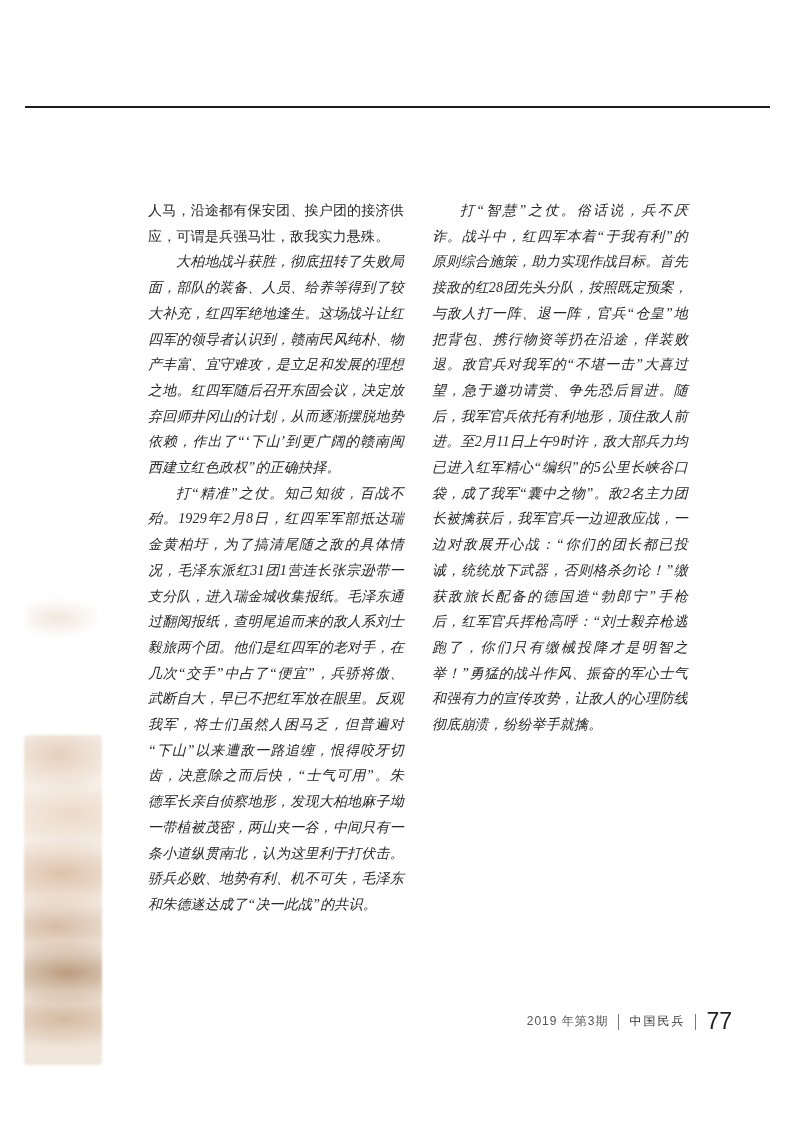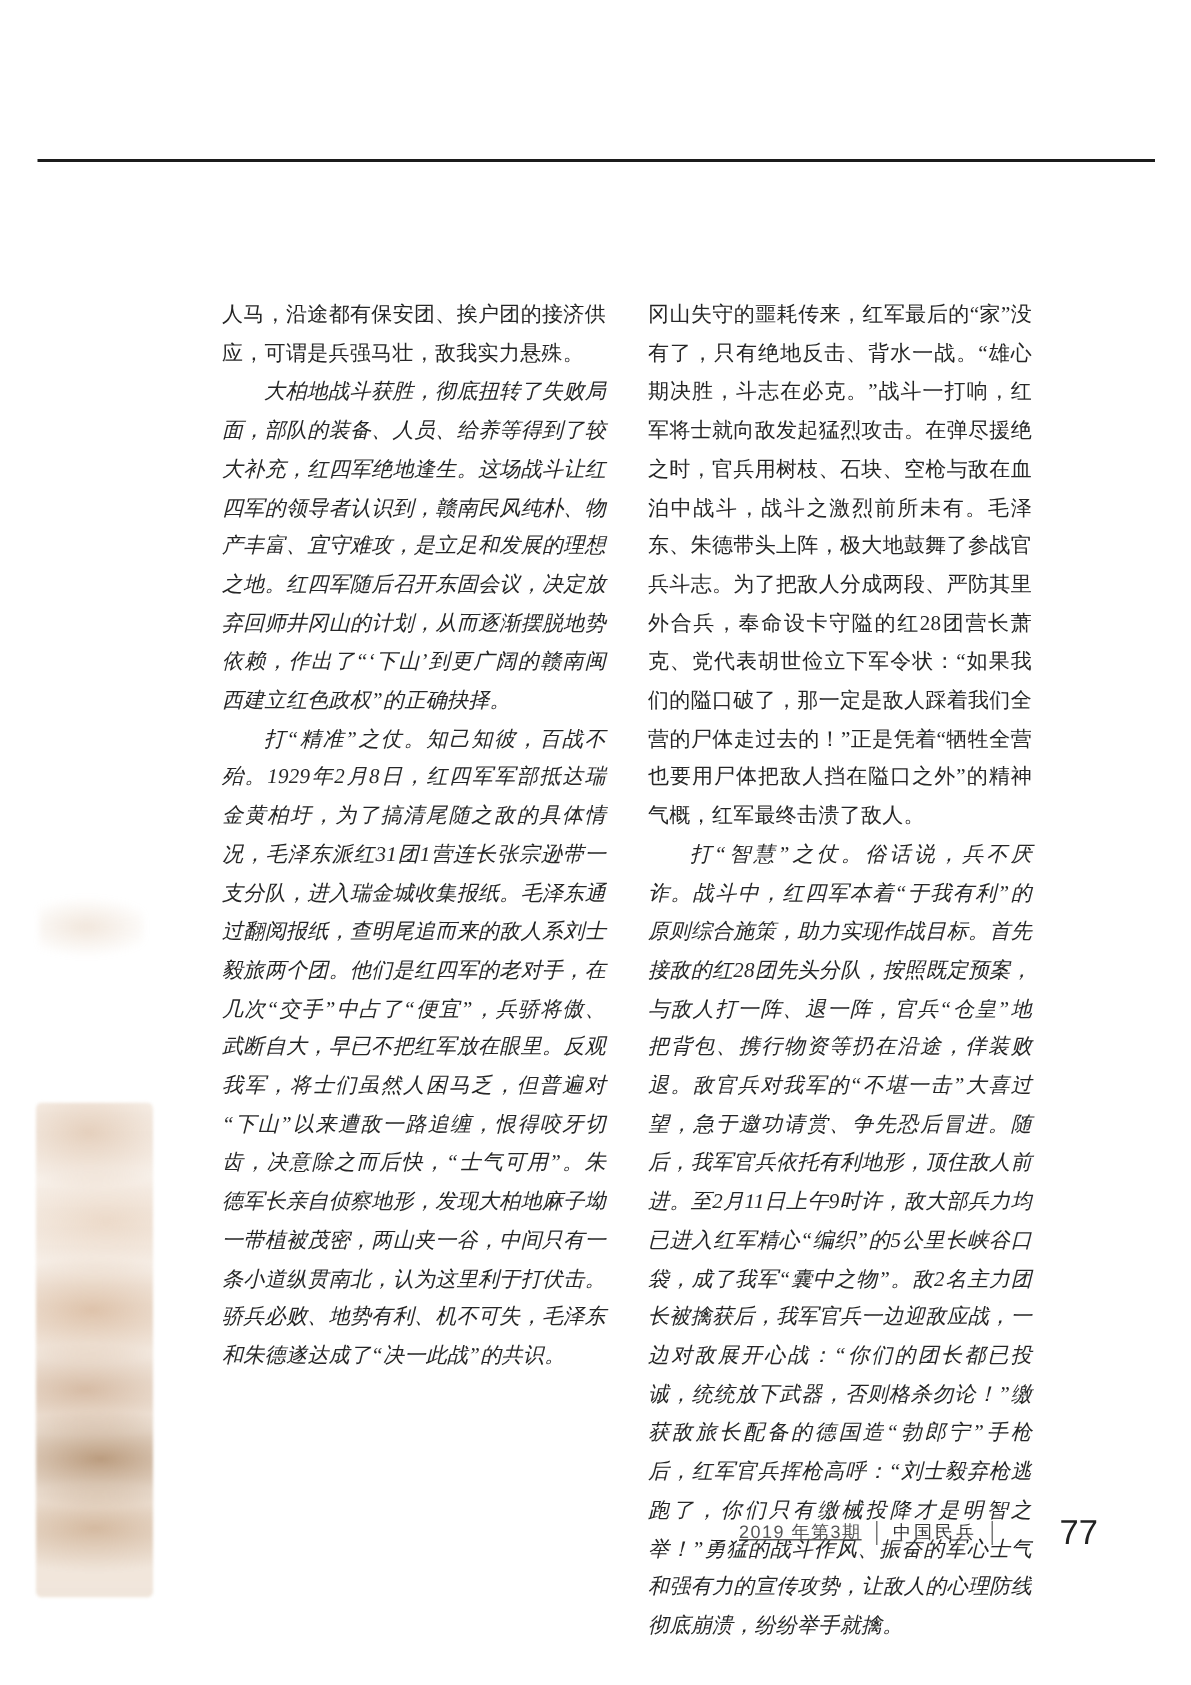--- a/index.html
+++ b/index.html
@@ -59,30 +59,29 @@
   .col p.indent { text-indent:2em;font-style:italic; }
 
   
   .footer {
     position:absolute;
     top:1008px; right:62px;
     display:flex; align-items:center;
     font-family:"Liberation Sans","DejaVu Sans",sans-serif;
     color:#4a4a4a;
   }
-  .footer .issue { font-size:12px; letter-spacing:1px; color:#555;text-decoration:underline; }
+  .footer .issue { font-size:12px; letter-spacing:1px; color:#555; }
   .footer .sep {
     width:1px; height:16px; background:#777;
     margin:0 10px;
   }
   .footer .magazine { font-size:12px; color:#333; letter-spacing:2px; }
   .footer .pagenum {
     font-size:23px; color:#222;
     font-family:"Liberation Sans","DejaVu Sans",sans-serif;
-    margin-left:34px;
   }
 </style>
 </head>
 <body>
 
 <div class="page">
 
   <div class="top-rule"></div>
 
   <div class="watermark-faint"></div>
@@ -91,21 +90,20 @@
   <div class="columns">
 
     <div class="col">
       <p>人马，沿途都有保安团、挨户团的接济供应，可谓是兵强马壮，敌我实力悬殊。</p>
       <p class="indent">大柏地战斗获胜，彻底扭转了失败局面，部队的装备、人员、给养等得到了较大补充，红四军绝地逢生。这场战斗让红四军的领导者认识到，赣南民风纯朴、物产丰富、宜守难攻，是立足和发展的理想之地。红四军随后召开东固会议，决定放弃回师井冈山的计划，从而逐渐摆脱地势依赖，作出了“‘下山’到更广阔的赣南闽西建立红色政权”的正确抉择。</p>
       <p class="indent">打“精准”之仗。知己知彼，百战不殆。1929年2月8日，红四军军部抵达瑞金黄柏圩，为了搞清尾随之敌的具体情况，毛泽东派红31团1营连长张宗逊带一支分队，进入瑞金城收集报纸。毛泽东通过翻阅报纸，查明尾追而来的敌人系刘士毅旅两个团。他们是红四军的老对手，在几次“交手”中占了“便宜”，兵骄将傲、武断自大，早已不把红军放在眼里。反观我军，将士们虽然人困马乏，但普遍对“下山”以来遭敌一路追缠，恨得咬牙切齿，决意除之而后快，“士气可用”。朱德军长亲自侦察地形，发现大柏地麻子坳一带植被茂密，两山夹一谷，中间只有一条小道纵贯南北，认为这里利于打伏击。骄兵必败、地势有利、机不可失，毛泽东和朱德遂达成了“决一此战”的共识。</p>
 
     </div>
 
     <div class="col">
-      <p>冈山失守的噩耗传来，红军最后的“家”没有了，只有绝地反击、背水一战。“雄心期决胜，斗志在必克。”战斗一打响，红军将士就向敌发起猛烈攻击。在弹尽援绝之时，官兵用树枝、石块、空枪与敌在血泊中战斗，战斗之激烈前所未有。毛泽东、朱德带头上阵，极大地鼓舞了参战官兵斗志。为了把敌人分成两段、严防其里外合兵，奉命设卡守隘的红28团营长萧克、党代表胡世俭立下军令状：“如果我们的隘口破了，那一定是敌人踩着我们全营的尸体走过去的！”正是凭着“牺牲全营也要用尸体把敌人挡在隘口之外”的精神气概，红军最终击溃了敌人。</p>
       <p class="indent">打“智慧”之仗。俗话说，兵不厌诈。战斗中，红四军本着“于我有利”的原则综合施策，助力实现作战目标。首先接敌的红28团先头分队，按照既定预案，与敌人打一阵、退一阵，官兵“仓皇”地把背包、携行物资等扔在沿途，佯装败退。敌官兵对我军的“不堪一击”大喜过望，急于邀功请赏、争先恐后冒进。随后，我军官兵依托有利地形，顶住敌人前进。至2月11日上午9时许，敌大部兵力均已进入红军精心“编织”的5公里长峡谷口袋，成了我军“囊中之物”。敌2名主力团长被擒获后，我军官兵一边迎敌应战，一边对敌展开心战：“你们的团长都已投诚，统统放下武器，否则格杀勿论！”缴获敌旅长配备的德国造“勃郎宁”手枪后，红军官兵挥枪高呼：“刘士毅弃枪逃跑了，你们只有缴械投降才是明智之举！”勇猛的战斗作风、振奋的军心士气和强有力的宣传攻势，让敌人的心理防线彻底崩溃，纷纷举手就擒。</p>
 
     </div>
 
   </div>
 
   <div class="footer">
     <span class="issue">2019 年第3期</span>
     <span class="sep"></span>
     <span class="magazine">中国民兵</span>

